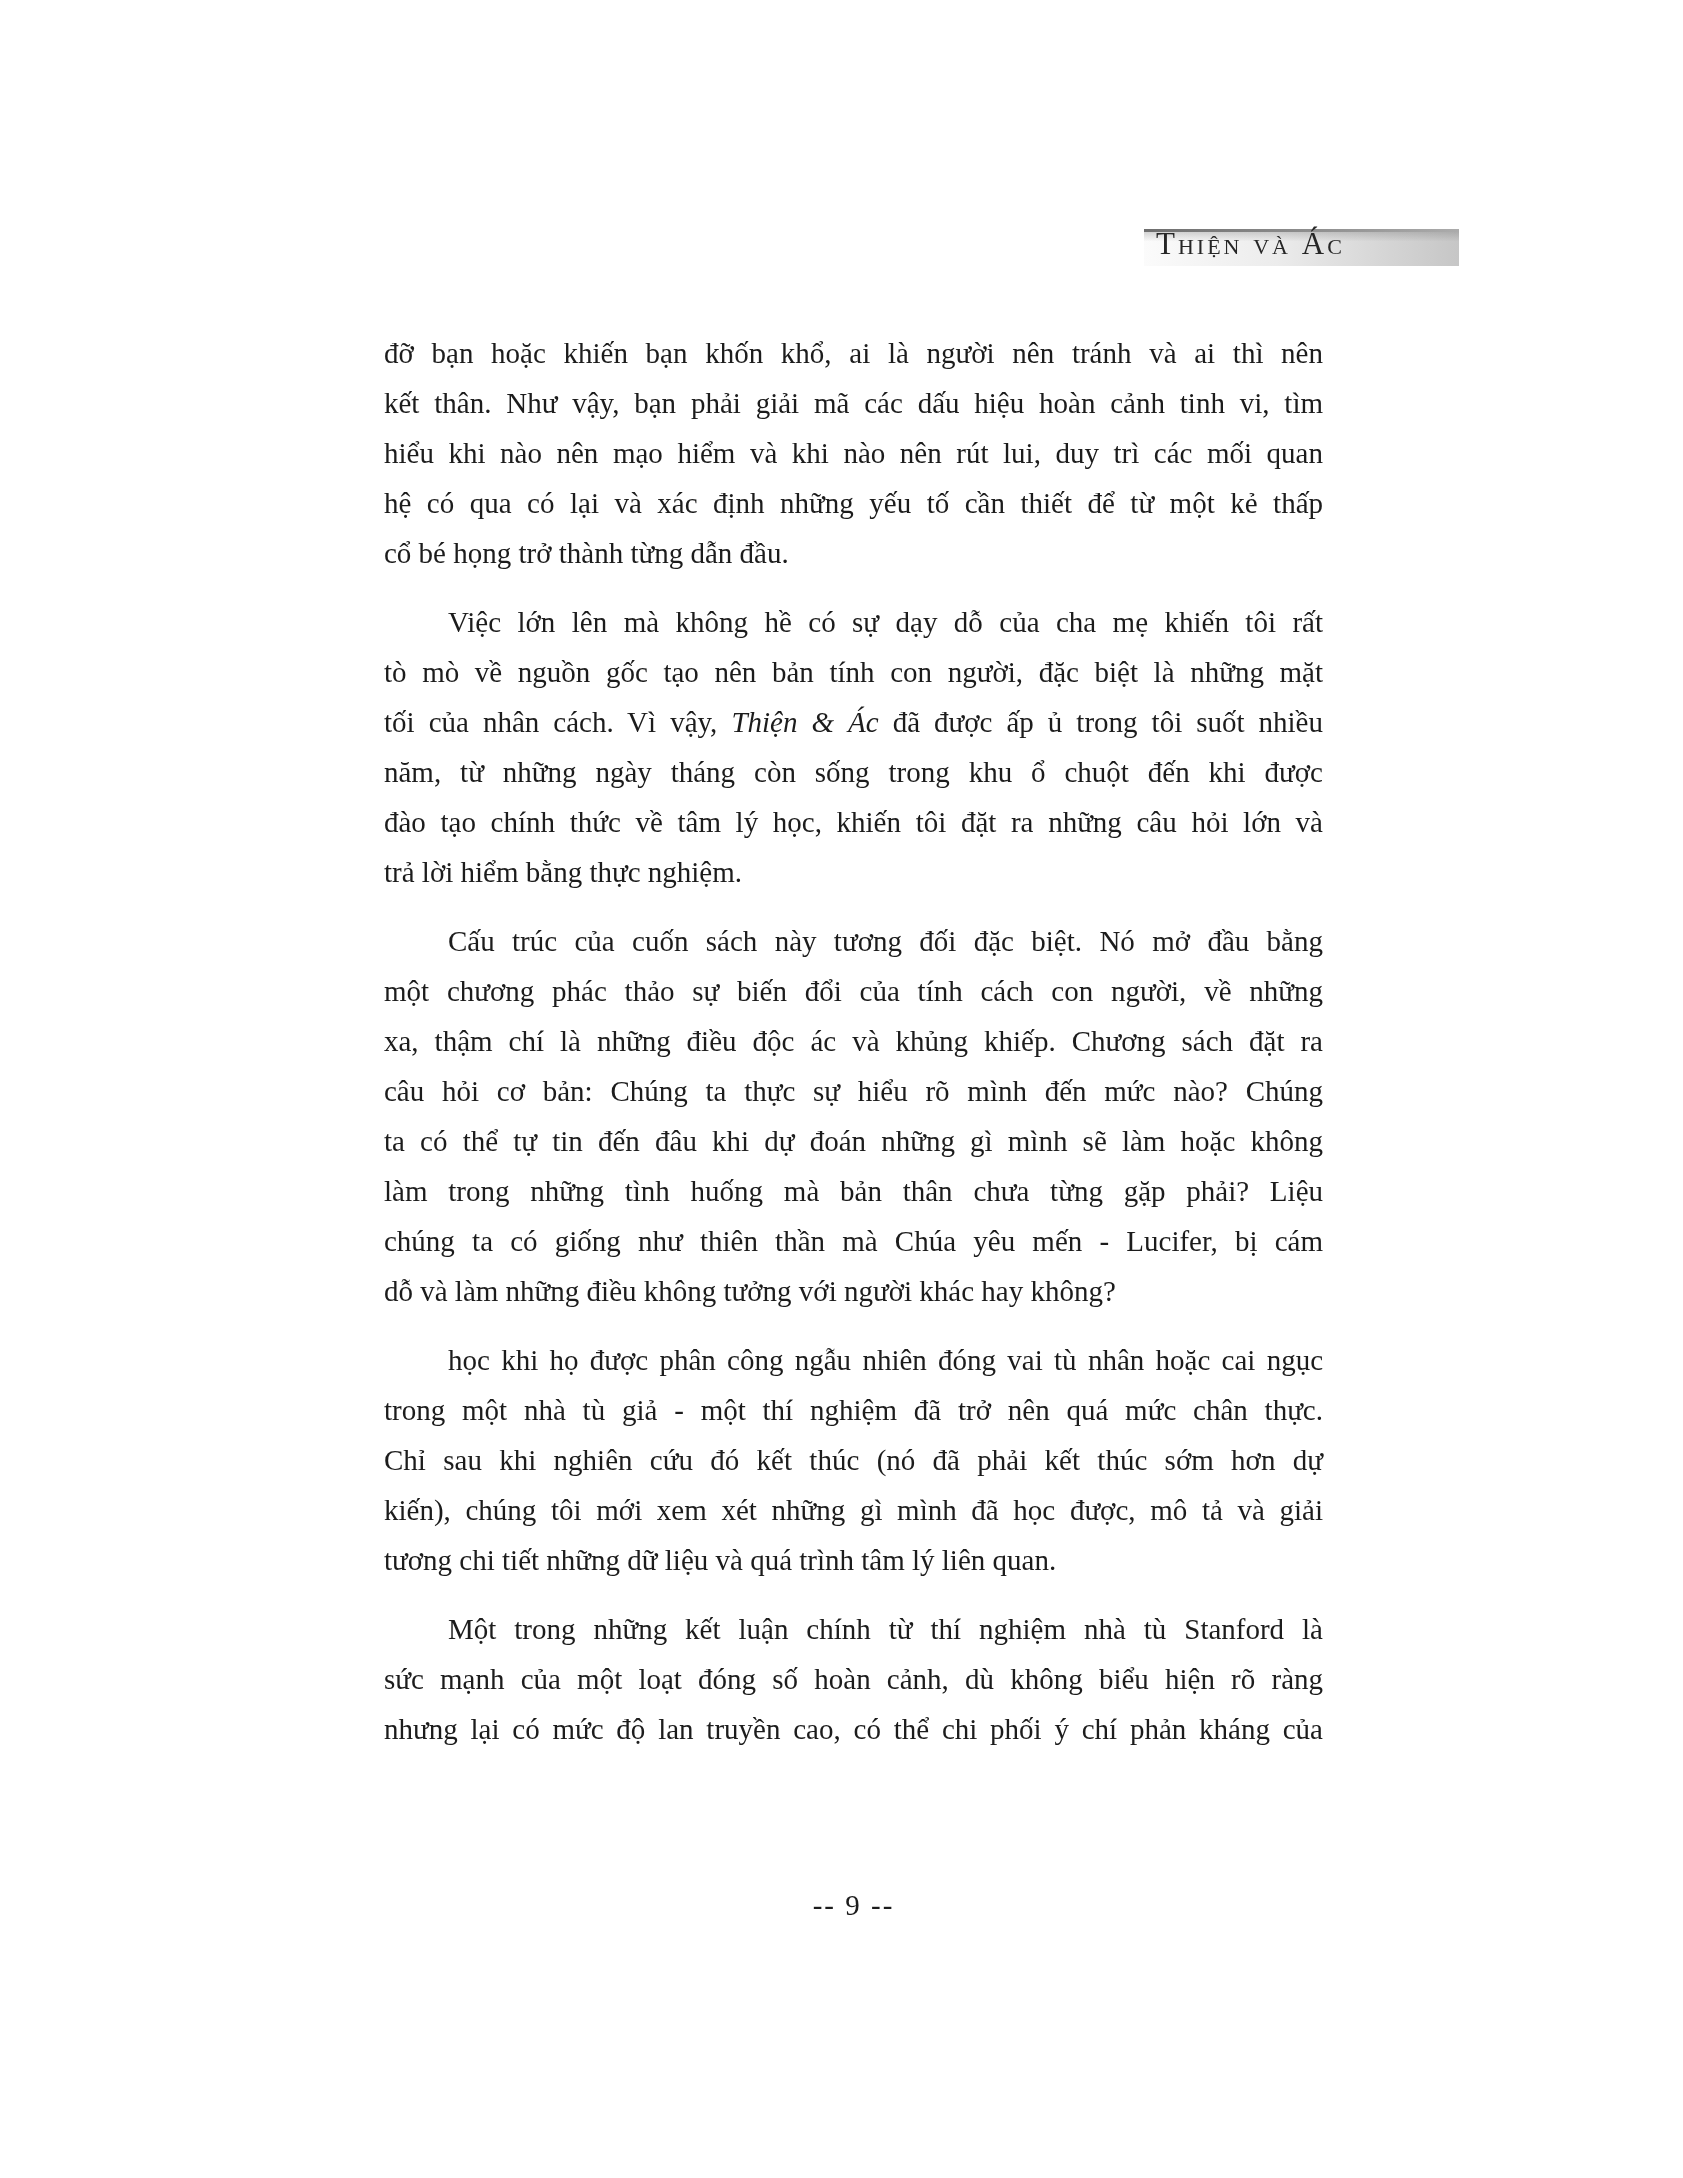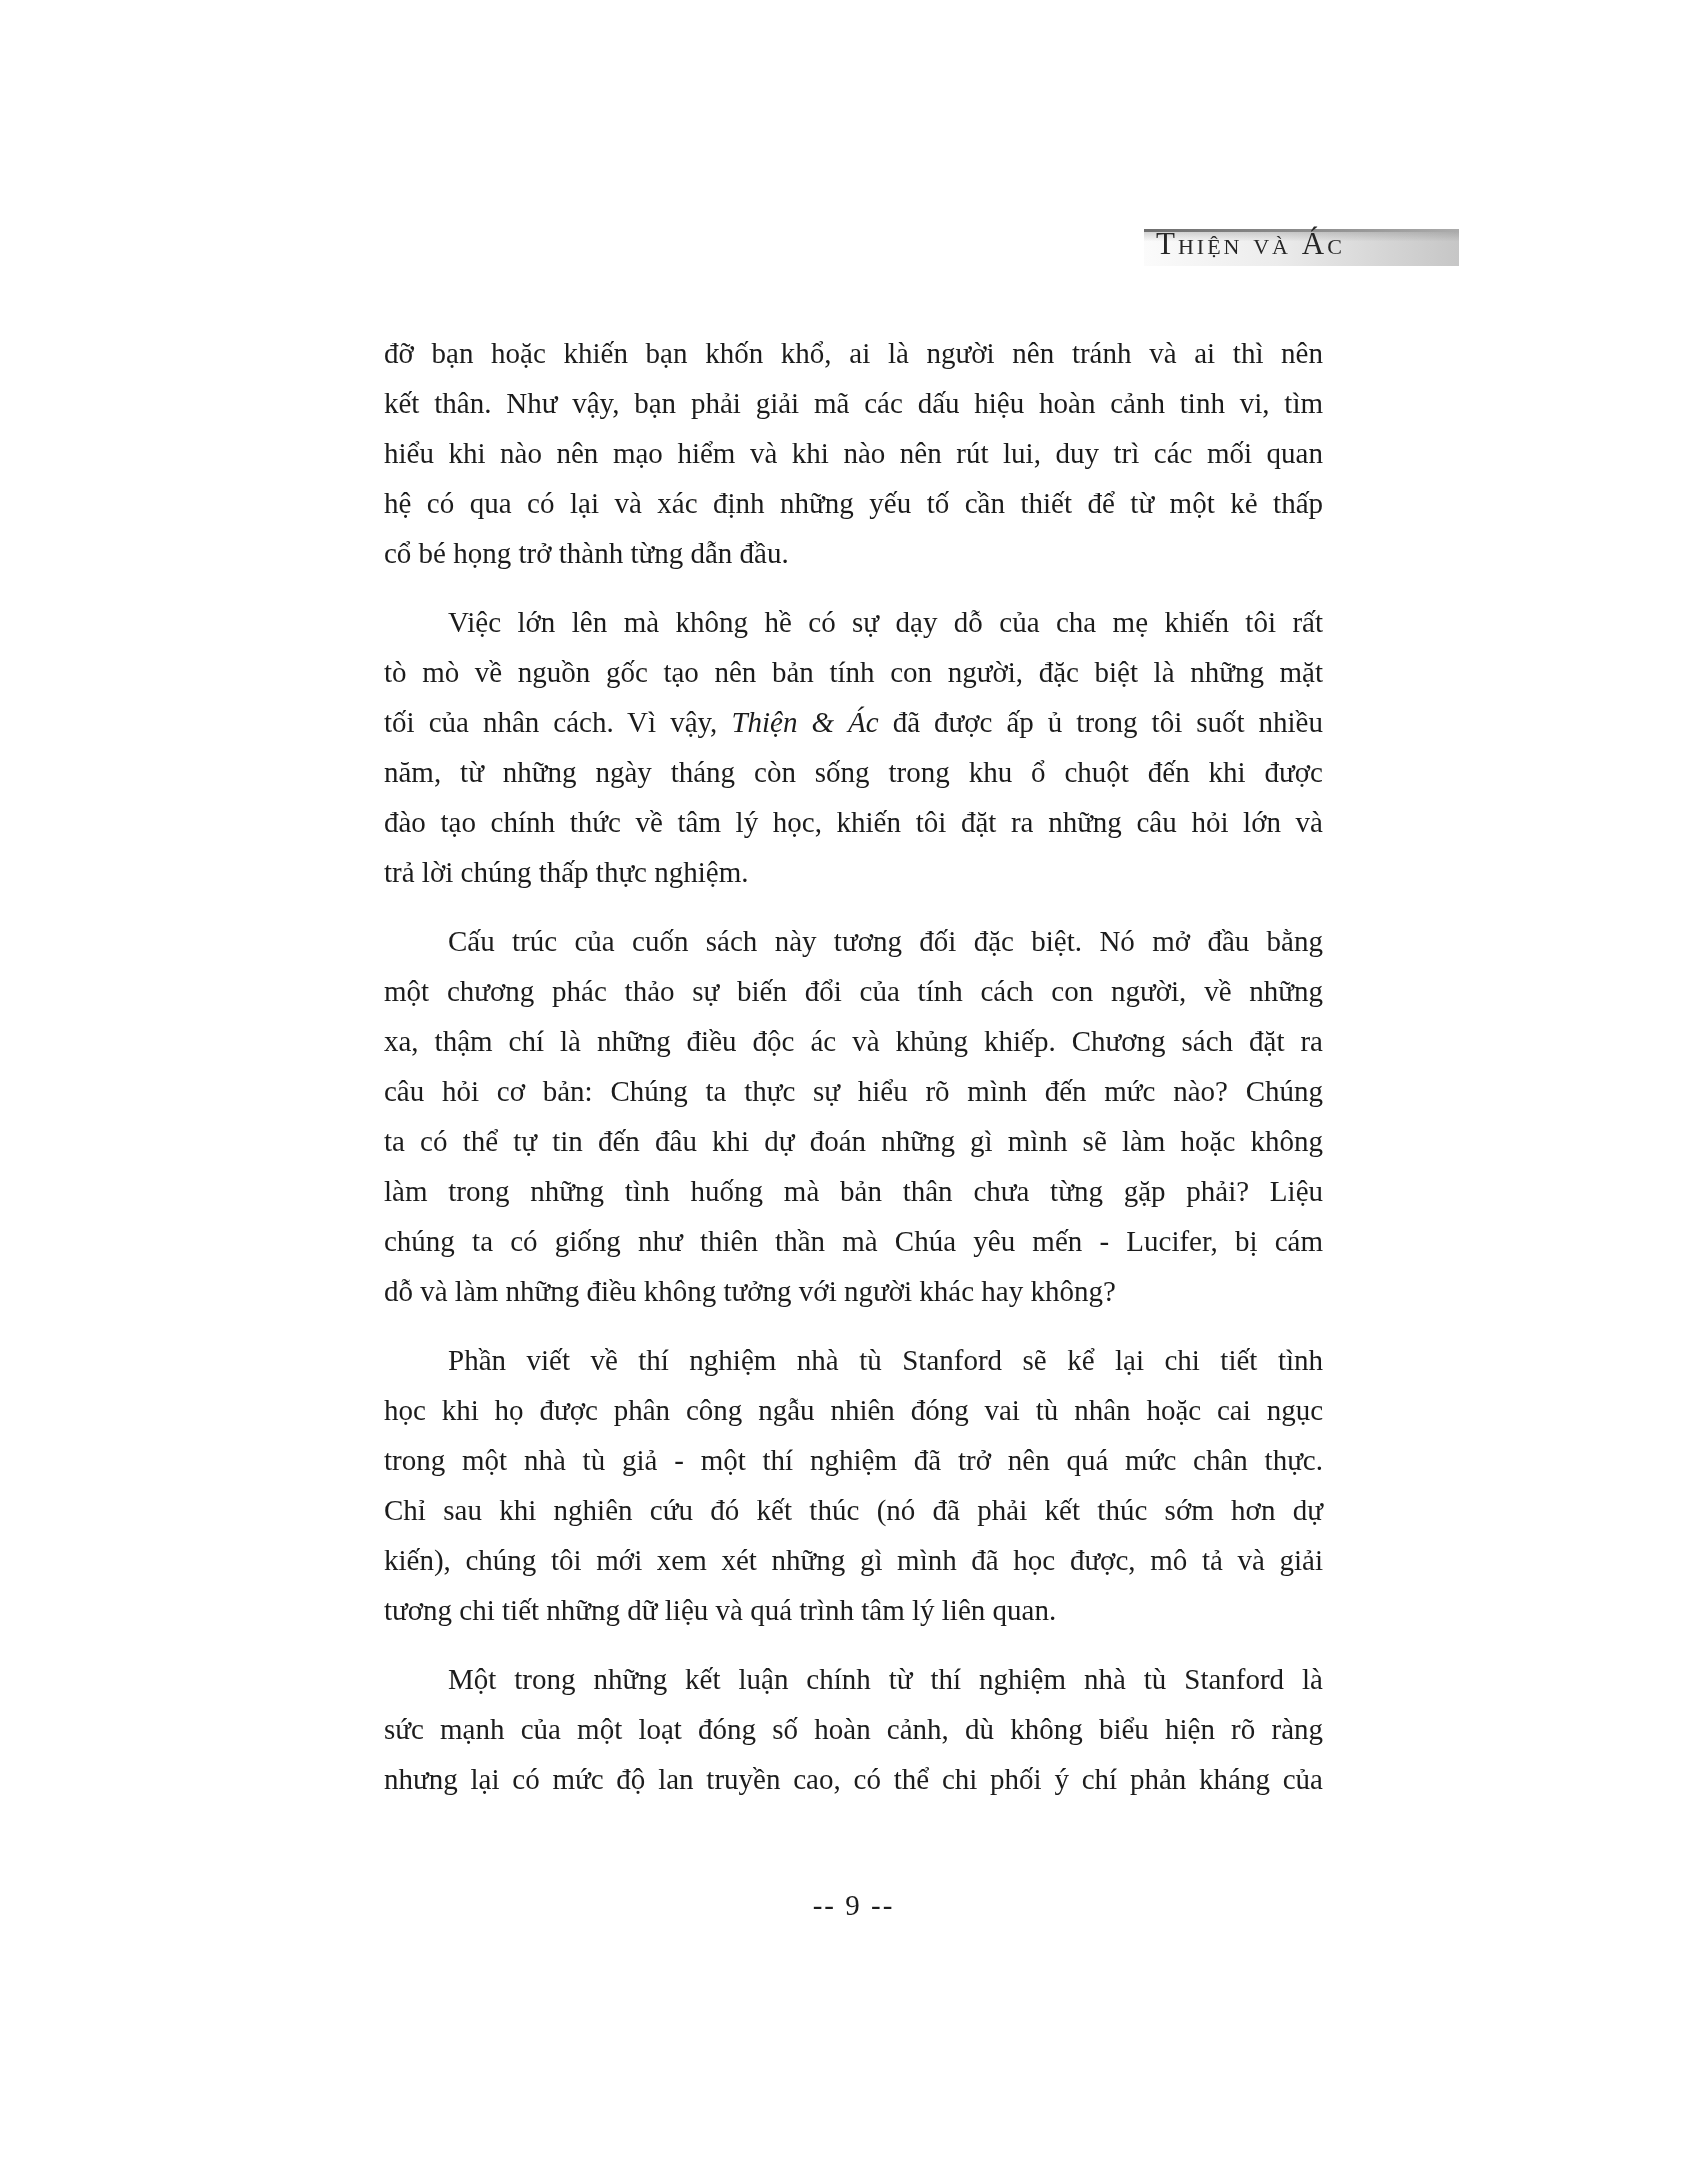--- a/index.html
+++ b/index.html
@@ -88,36 +88,35 @@
       <div class="line">hệ có qua có lại và xác định những yếu tố cần thiết để từ một kẻ thấp</div>
       <div class="line last">cổ bé họng trở thành từng dẫn đầu.</div>
     </div>
 
     <div class="para indent">
       <div class="line">Việc lớn lên mà không hề có sự dạy dỗ của cha mẹ khiến tôi rất</div>
       <div class="line">tò mò về nguồn gốc tạo nên bản tính con người, đặc biệt là những mặt</div>
       <div class="line"><span>tối của nhân cách. Vì vậy, </span><span class="book-title-italic">Thiện &amp; Ác</span><span> đã được ấp ủ trong tôi suốt nhiều</span></div>
       <div class="line">năm, từ những ngày tháng còn sống trong khu ổ chuột đến khi được</div>
       <div class="line">đào tạo chính thức về tâm lý học, khiến tôi đặt ra những câu hỏi lớn và</div>
-      <div class="line last">trả lời chúng thấp thực nghiệm.</div>
+      <div class="line last">trả lời hiểm bằng thực nghiệm.</div>
     </div>
 
     <div class="para indent">
       <div class="line">Cấu trúc của cuốn sách này tương đối đặc biệt. Nó mở đầu bằng</div>
       <div class="line">một chương phác thảo sự biến đổi của tính cách con người, về những</div>
       <div class="line">xa, thậm chí là những điều độc ác và khủng khiếp. Chương sách đặt ra</div>
       <div class="line">câu hỏi cơ bản: Chúng ta thực sự hiểu rõ mình đến mức nào? Chúng</div>
       <div class="line">ta có thể tự tin đến đâu khi dự đoán những gì mình sẽ làm hoặc không</div>
       <div class="line">làm trong những tình huống mà bản thân chưa từng gặp phải? Liệu</div>
       <div class="line">chúng ta có giống như thiên thần mà Chúa yêu mến - Lucifer, bị cám</div>
       <div class="line last">dỗ và làm những điều không tưởng với người khác hay không?</div>
     </div>
 
     <div class="para indent">
-      <div class="line">Phần viết về thí nghiệm nhà tù Stanford sẽ kể lại chi tiết tình</div>
       <div class="line">học khi họ được phân công ngẫu nhiên đóng vai tù nhân hoặc cai ngục</div>
       <div class="line">trong một nhà tù giả - một thí nghiệm đã trở nên quá mức chân thực.</div>
       <div class="line">Chỉ sau khi nghiên cứu đó kết thúc (nó đã phải kết thúc sớm hơn dự</div>
       <div class="line">kiến), chúng tôi mới xem xét những gì mình đã học được, mô tả và giải</div>
       <div class="line last">tương chi tiết những dữ liệu và quá trình tâm lý liên quan.</div>
     </div>
 
     <div class="para indent">
       <div class="line">Một trong những kết luận chính từ thí nghiệm nhà tù Stanford là</div>
       <div class="line">sức mạnh của một loạt đóng số hoàn cảnh, dù không biểu hiện rõ ràng</div>

